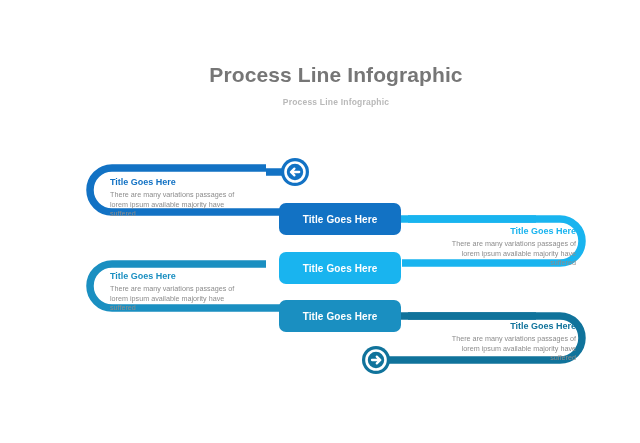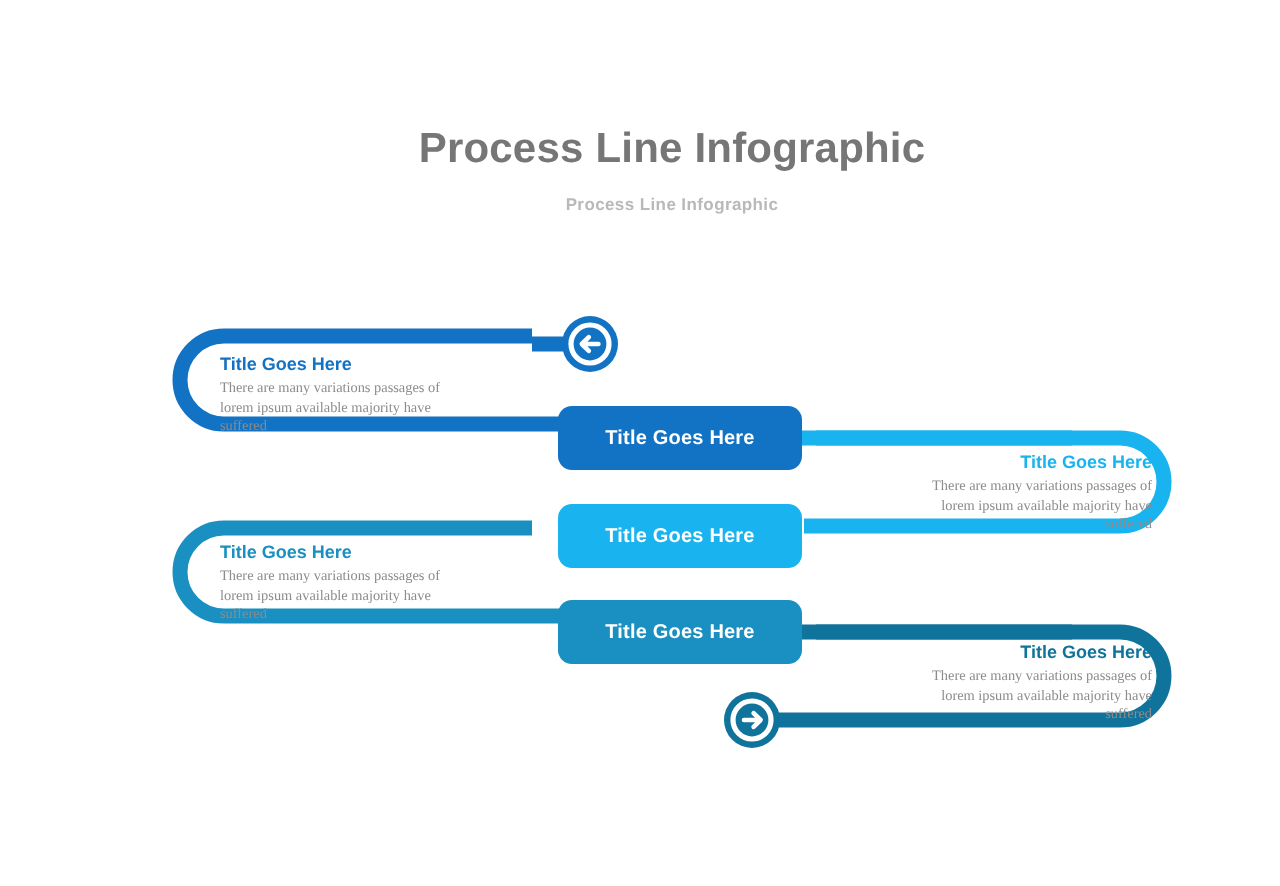--- a/index.html
+++ b/index.html
@@ -66,21 +66,20 @@
   .pill-text .pt-title {
     font-size: 9px;
     font-weight: bold;
     line-height: 12px;
     margin-bottom: 2px;
   }
   .pill-text .pt-body {
     font-size: 7.2px;
     color: #8c8c8c;
     line-height: 9.6px;
-    font-family: Liberation Serif, serif;
   }
   .pill-text .pt-body div { white-space: nowrap; }
 
   .pill-text.left  { text-align: left; }
   .pill-text.right { text-align: right; }
 
   
   #text-1 { left: 94px;  top: 176px; width: 150px; }
   #text-2 { left: 410px; top: 225px; width: 150px; }
   #text-3 { left: 94px;  top: 270px; width: 150px; }

